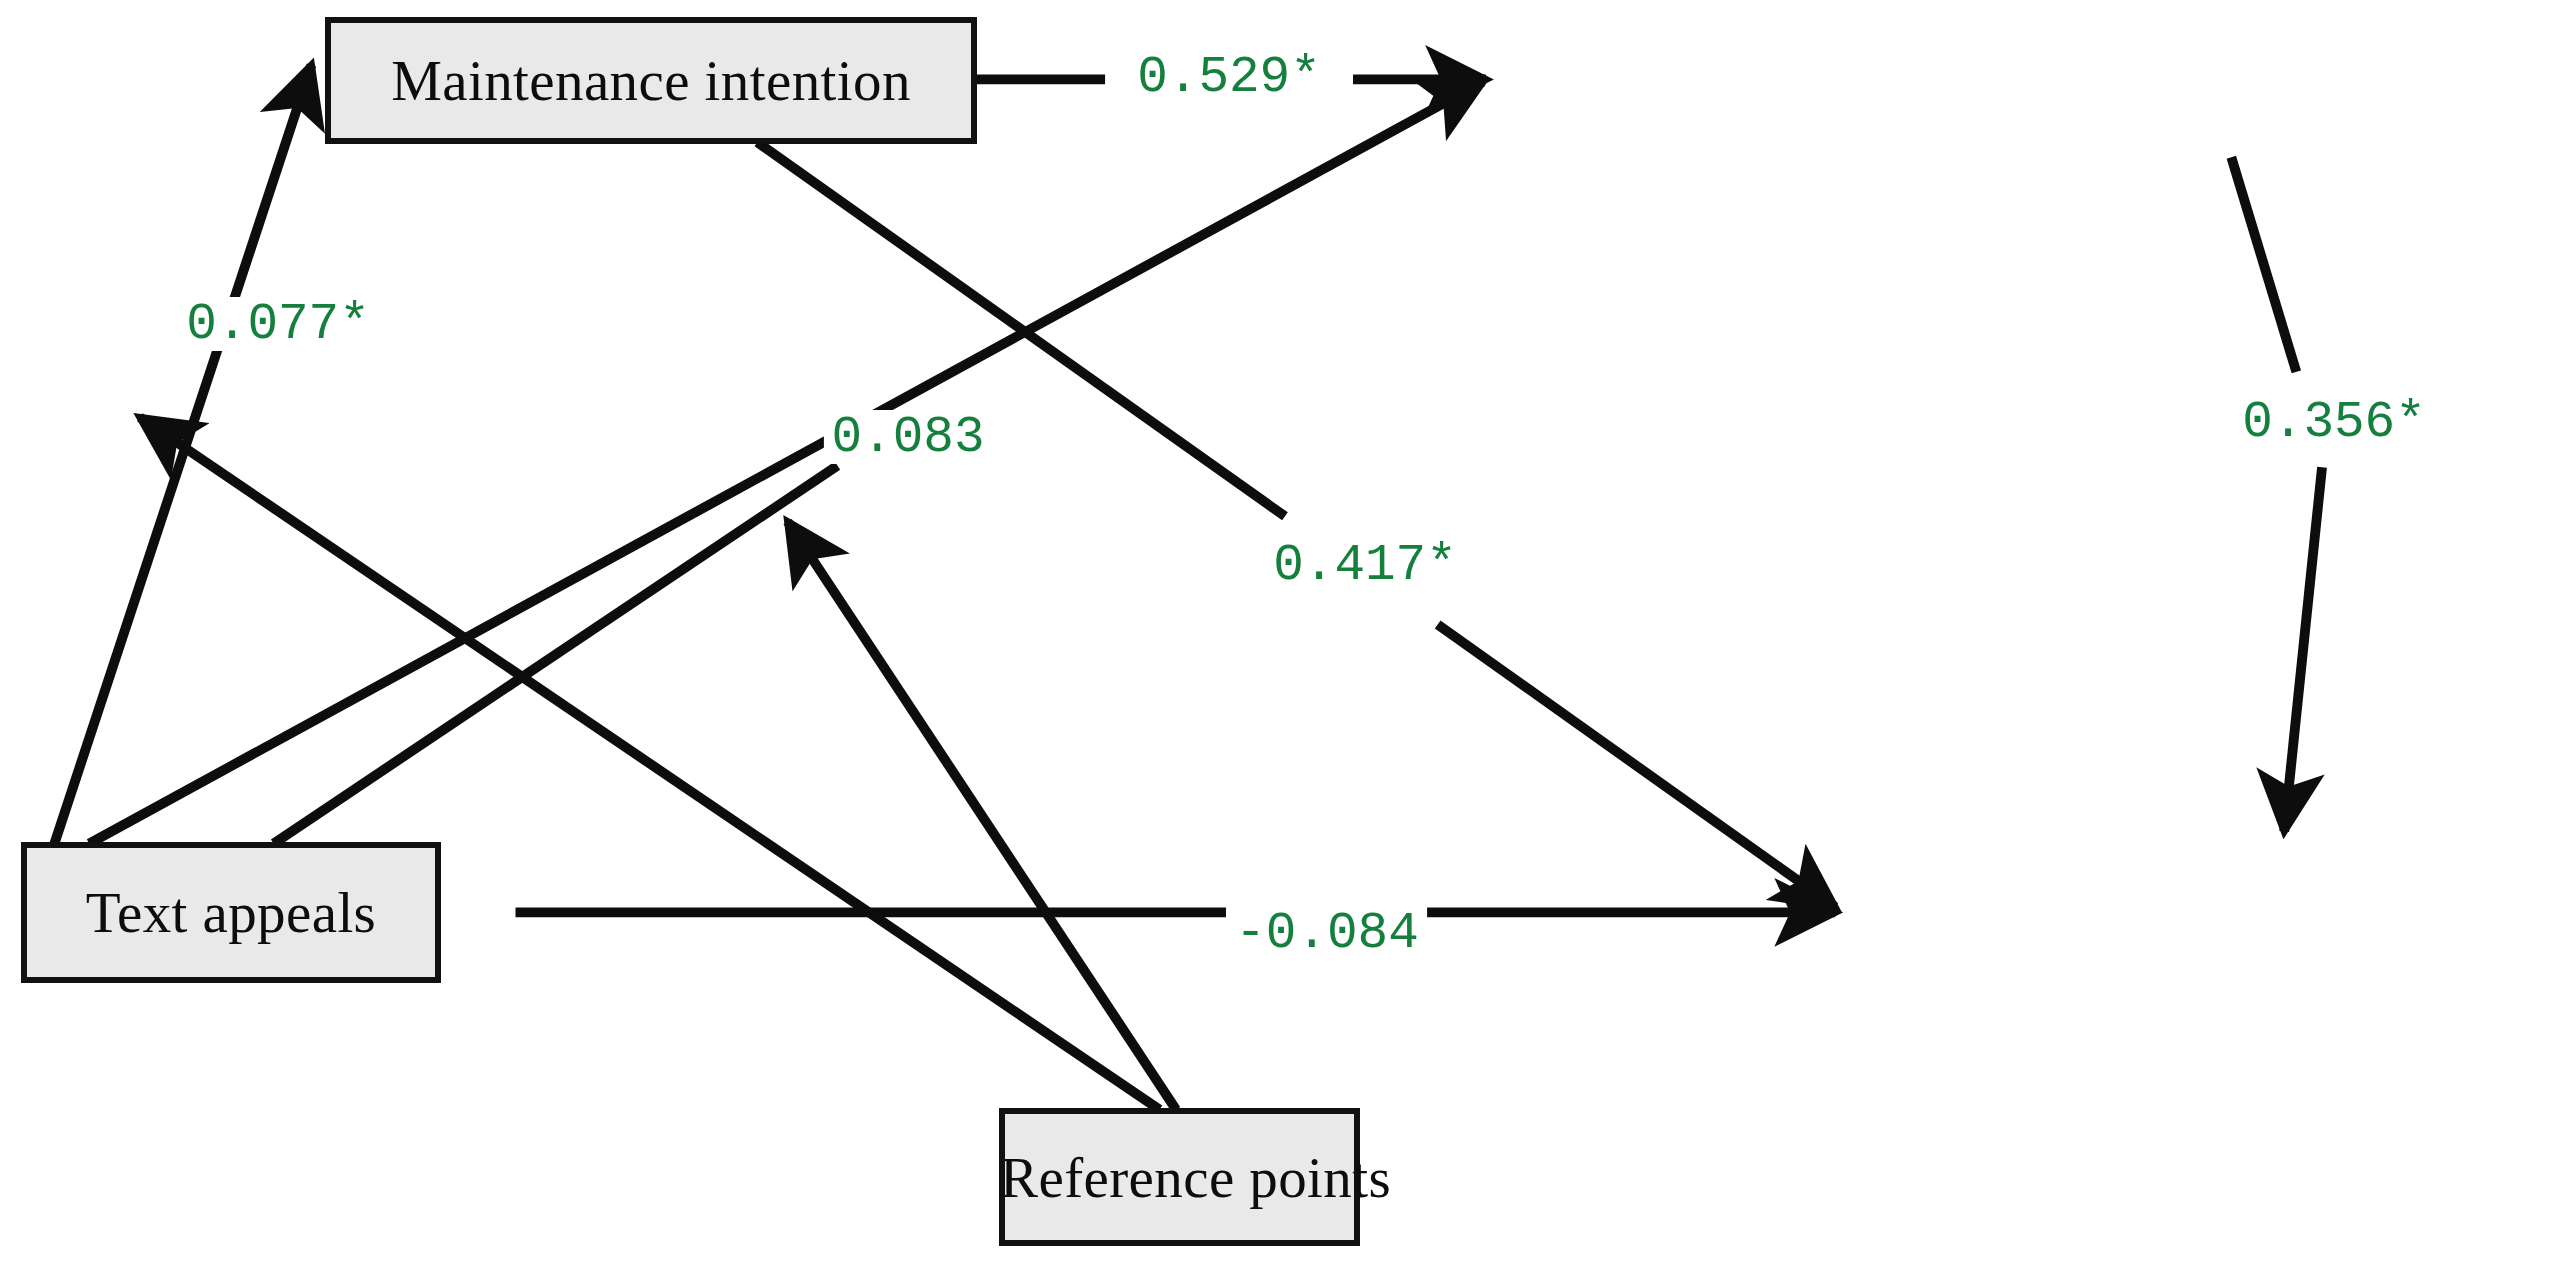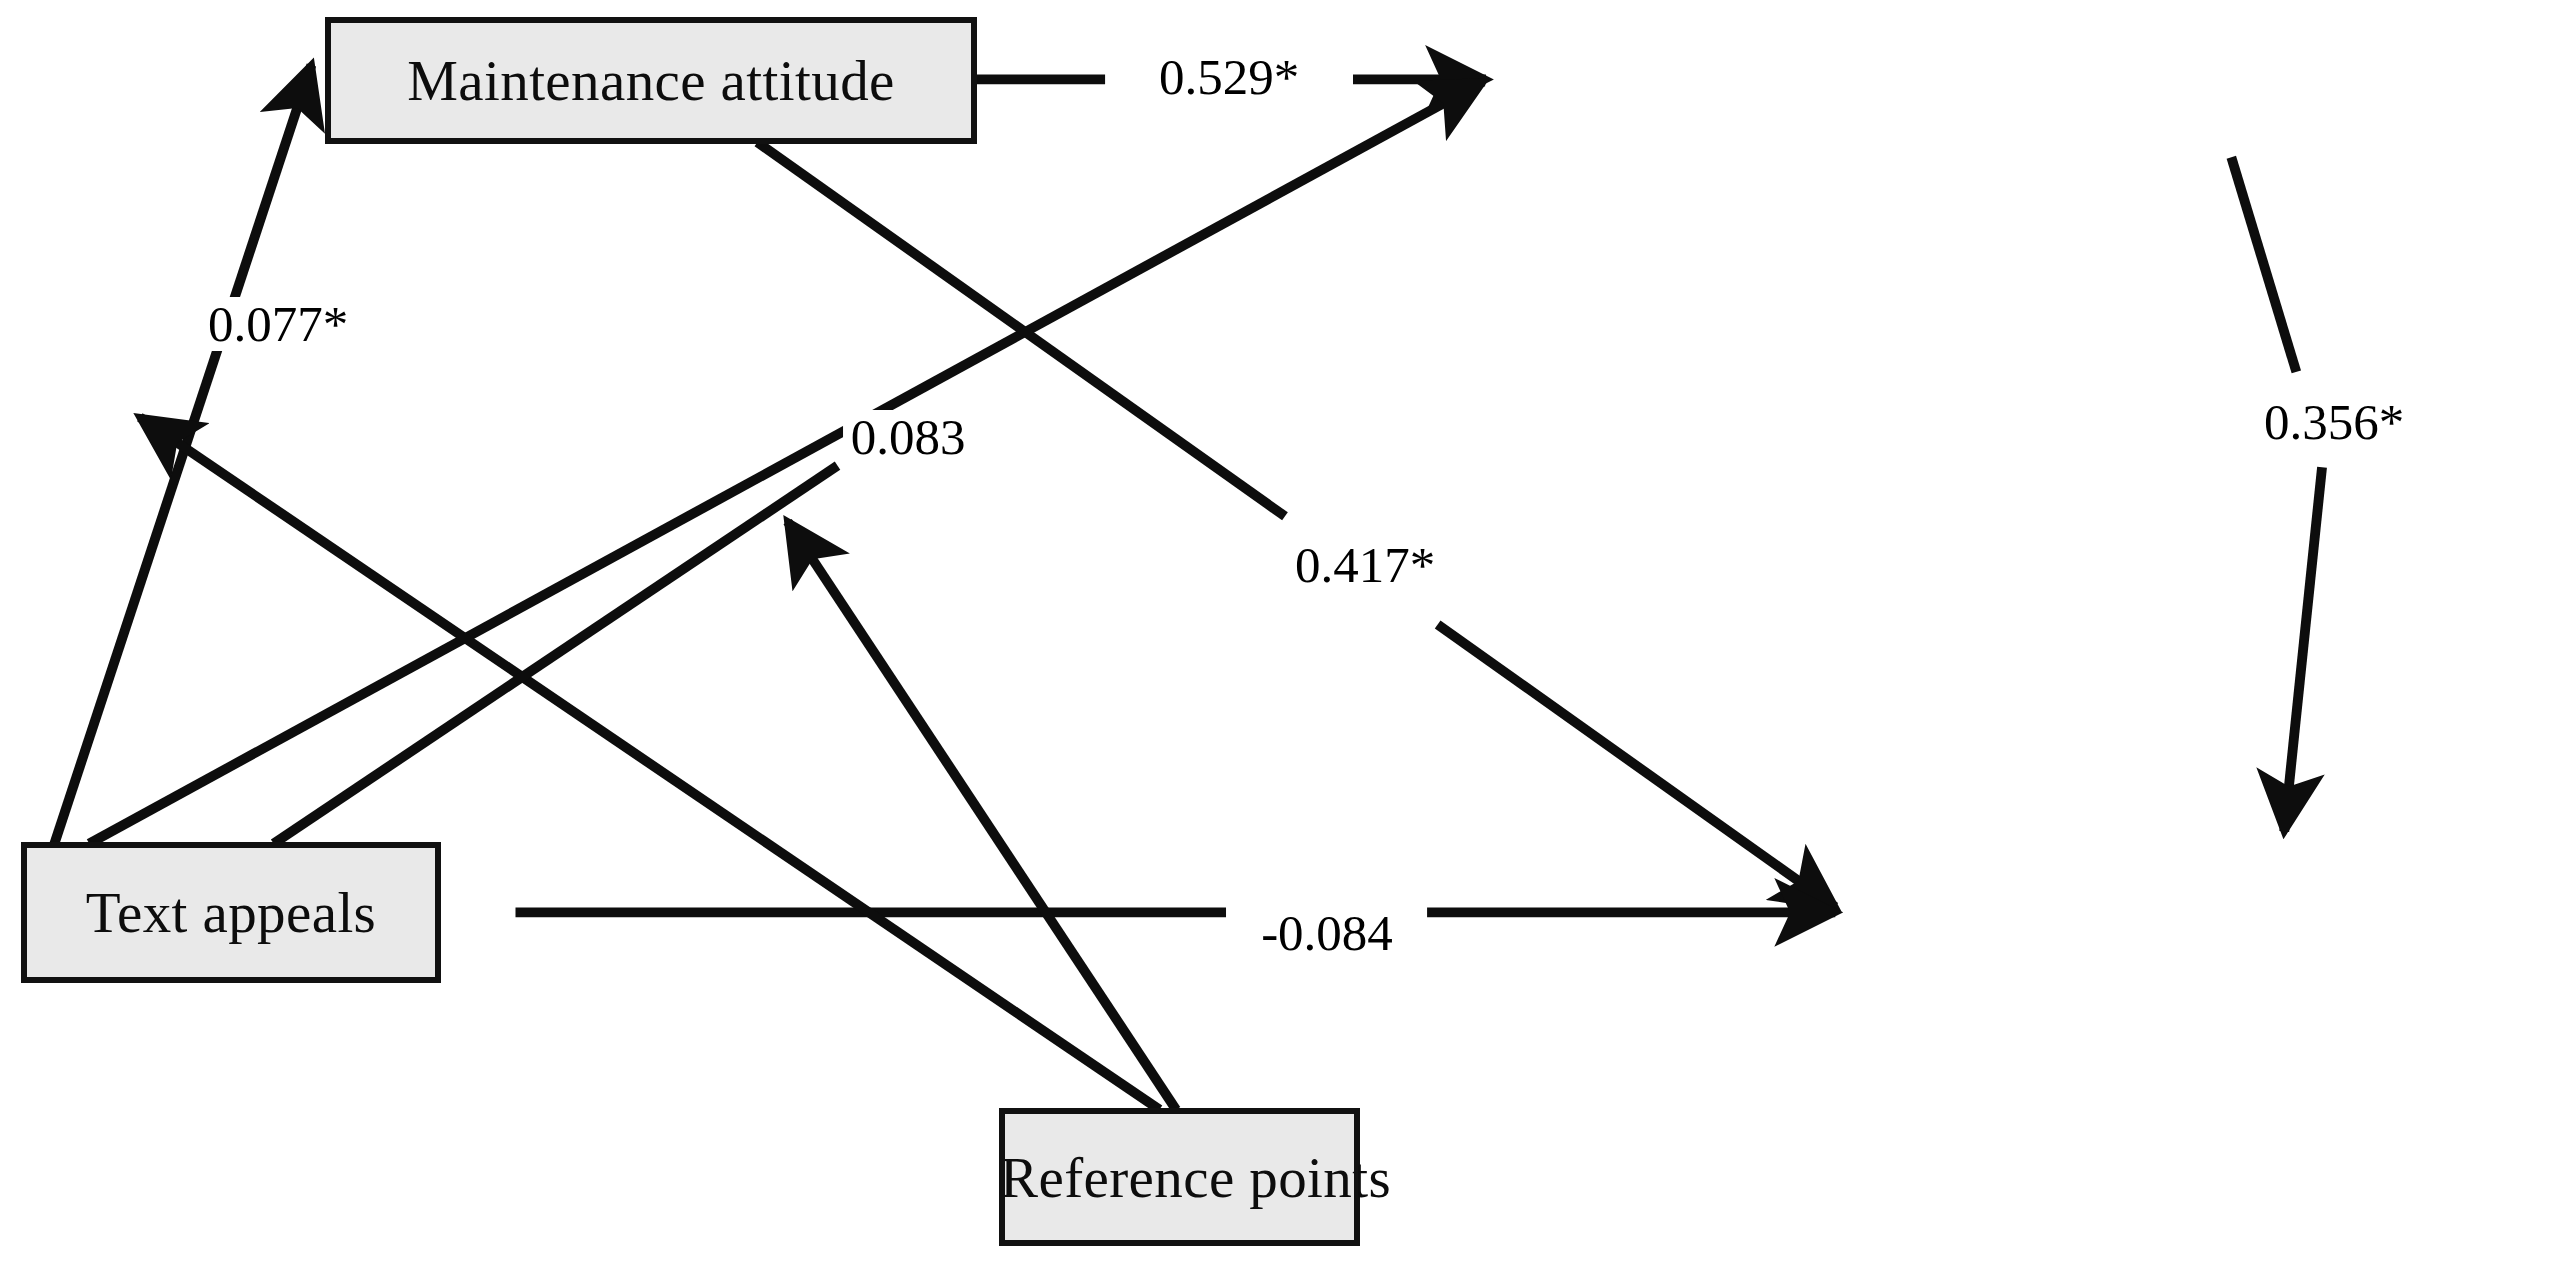--- a/index.html
+++ b/index.html
@@ -37,26 +37,27 @@
     font-size: 57px;
     line-height: 1;
     letter-spacing: 0.4px;
     z-index: 5;
     white-space: nowrap;
   }
   .edge-label {
     position: absolute;
     transform: translate(-50%, -50%);
     background: #ffffff;
-    color: #000000;
+    color: #15803d;
     font-size: 51px;
     line-height: 1;
     padding: 1.5px 7.6px;
     white-space: nowrap;
     z-index: 6;
+    font-family: Liberation Mono, monospace;
   }
 </style>
 </head>
 <body>
 
 <div id="stage">
 
   <svg id="paths" viewBox="0 0 3408 1684">
     <defs>
       <marker id="arrowhead" markerWidth="7" markerHeight="7" refX="6.2" refY="3.5" orient="auto" markerUnits="strokeWidth">
@@ -81,21 +82,21 @@
     <line x1="1888" y1="1207" x2="2428" y2="1207" stroke="#0d0d0d" stroke-width="13" marker-end="url(#arrowhead)"></line>
 
     <line x1="1534" y1="1468" x2="185" y2="552" stroke="#0d0d0d" stroke-width="13" marker-end="url(#arrowhead)"></line>
 
     <line x1="1556" y1="1468" x2="1042" y2="690" stroke="#0d0d0d" stroke-width="13" marker-end="url(#arrowhead)"></line>
 
     <line x1="362" y1="1116" x2="1108" y2="616" stroke="#0d0d0d" stroke-width="13"></line>
   </svg>
 
   <div class="node-box" style="left:325px; top:16.6px; width:652px; height:127px;">
-    <span>Maintenance attitude</span>
+    <span>Maintenance intention</span>
   </div>
 
 
   <div class="node-box" style="left:21px; top:842px; width:420px; height:141px;">
     <span>Text appeals</span>
   </div>
 
 
   <div class="node-box" style="left:999px; top:1108px; width:361px; height:138px;padding-left:32px;">
     <span>Reference points</span>

